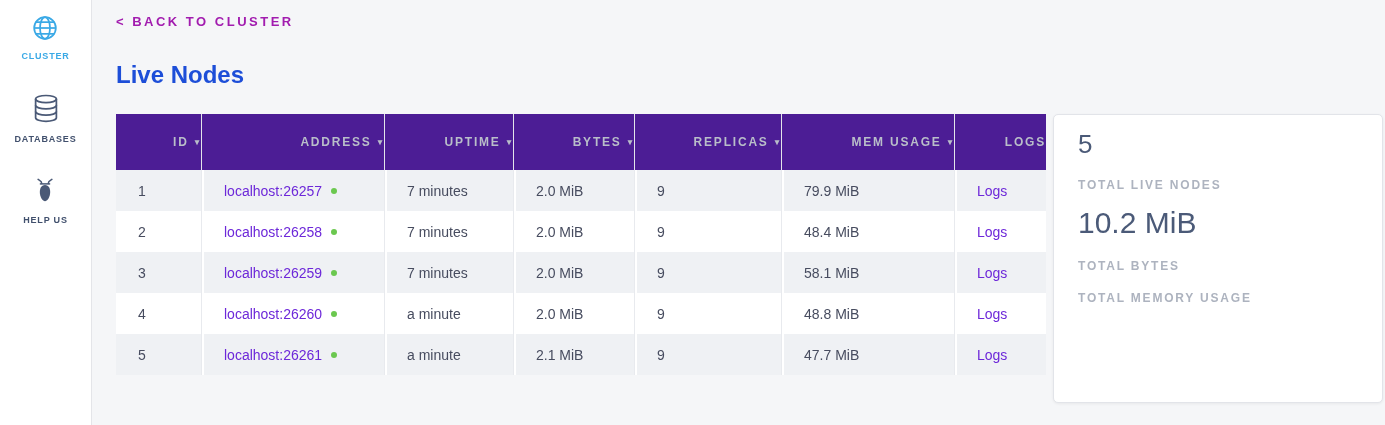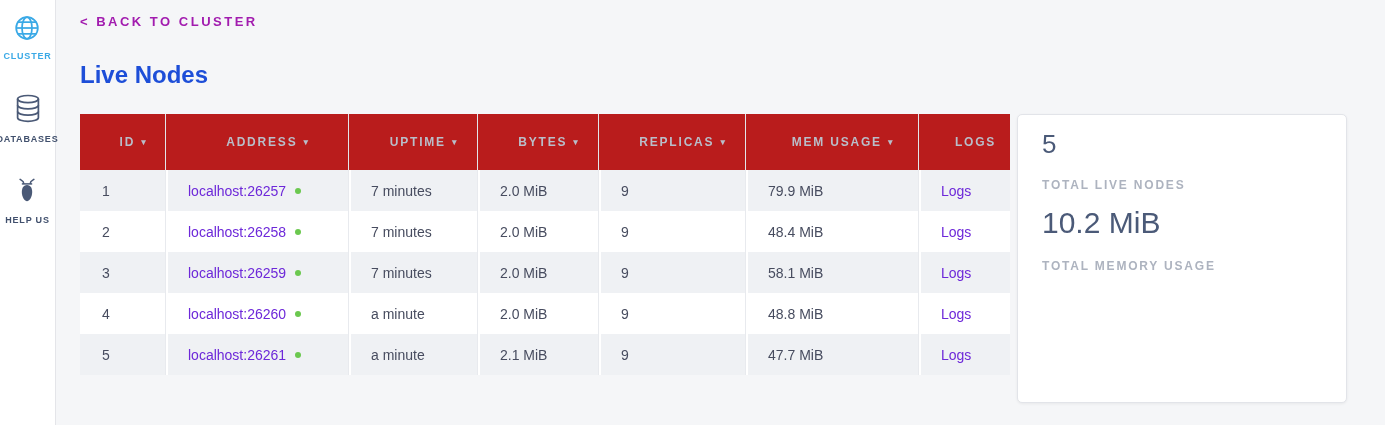--- a/index.html
+++ b/index.html
@@ -7,21 +7,21 @@
   body {
     width:1385px; height:425px;
     background:#f5f6f8;
     font-family:"Liberation Sans", sans-serif;
     overflow:hidden;
   }
   .app { display:flex; width:1385px; height:425px; }
 
   
   .sidebar {
-    width:56px; flex:none; height:425px;
+    width:92px; flex:none; height:425px;
     background:#ffffff;
     border-right:1px solid #e4e5e9;
     display:flex; flex-direction:column; align-items:center;
     padding-top:15px;
   }
   .nav-item {
     display:flex; flex-direction:column; align-items:center;
     margin-bottom:33px; cursor:pointer; text-align:center;
   }
   .nav-item .icon { display:block; margin-bottom:6px; }
@@ -44,23 +44,23 @@
     color:#1d4ed8;
   }
   .content { display:flex; align-items:flex-start; margin-top:24px; }
 
   
   table.nodes {
     width:930px; flex:none;
     border-collapse:separate; border-spacing:0; table-layout:fixed;
   }
   table.nodes thead th {
-    height:56px; background:#b91c1c;
+    height:56px; background:#4c1d95;
     font-size:12px; font-weight:700; letter-spacing:1.8px;
-    color:#b9bec9; text-align:center; padding:0 0 0 22px;
+    color:#b9bec9; text-align:right; padding:0 0 0 22px;
     white-space:nowrap; overflow:hidden;
   }
   table.nodes thead th.sortable { cursor:pointer; }
   table.nodes thead th + th { border-left:1px solid #e3e5ea; }
   .sort-arrow { font-size:9px; color:#b9bec9; margin-left:6px; vertical-align:1px; }
   table.nodes tbody td {
     height:41px; font-size:14px; color:#474c5f;
     padding:0 0 0 22px; white-space:nowrap; overflow:hidden;
   }
   table.nodes tbody tr:nth-child(odd) td { background:#eff1f4; }
@@ -214,20 +214,21 @@
         </tbody>
       </table>
 
       <div class="summary-card">
         <div class="stat">
           <div class="stat-value">5</div>
           <div class="stat-label">TOTAL LIVE NODES</div>
         </div>
         <div class="stat">
           <div class="stat-value">10.2 MiB</div>
+          <div class="stat-label">TOTAL BYTES</div>
         </div>
         <div class="stat">
           <div class="stat-label">TOTAL MEMORY USAGE</div>
         </div>
       </div>
 
     </div>
   </main>
 </div>
 

